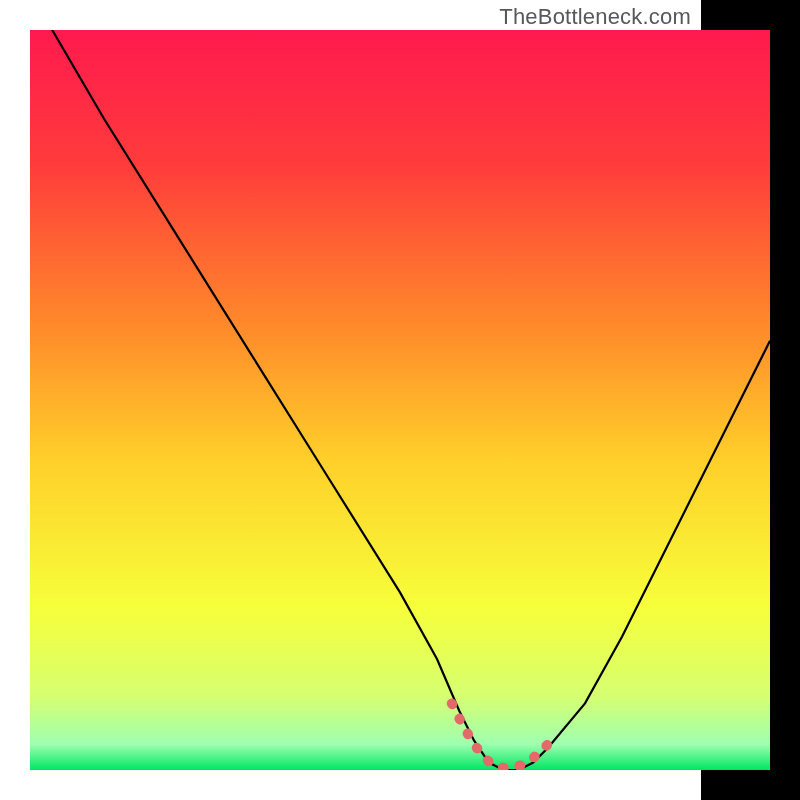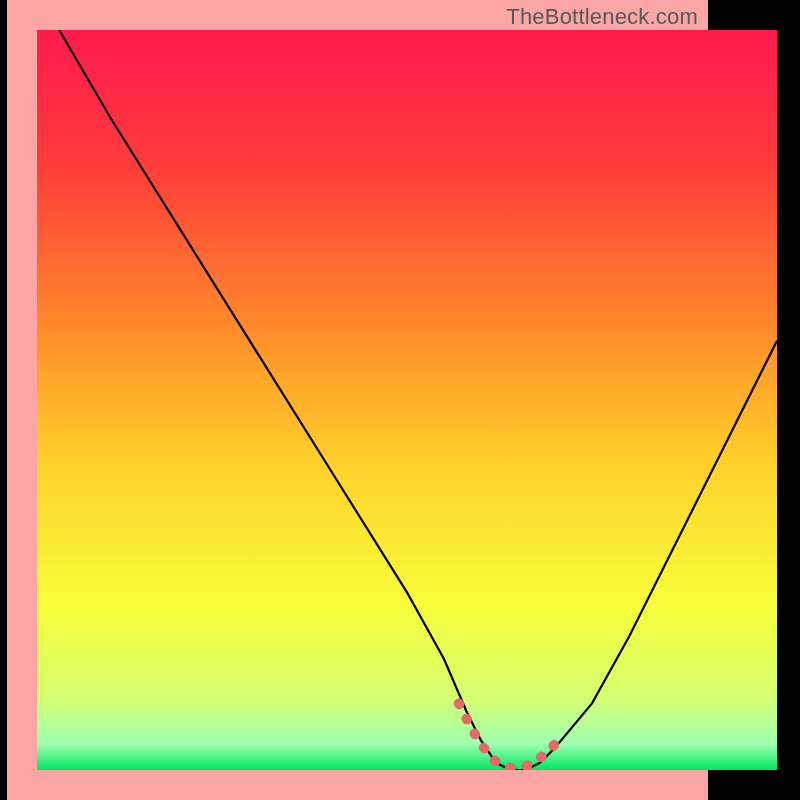--- a/index.html
+++ b/index.html
@@ -7,22 +7,21 @@
     padding: 0;
     width: 800px;
     height: 800px;
     background: #000;
     overflow: hidden;
   }
   .frame {
     position: relative;
     width: 701px;
     height: 800px;
-    background: #fca5a5;
-    margin-left: 7px;
+    background: #ffffff;
   }
   .attribution {
     position: absolute;
     top: 4px;
     right: 10px;
     font-family: Arial, Helvetica, sans-serif;
     font-size: 22px;
     color: #58585b;
     letter-spacing: 0.2px;
   }

